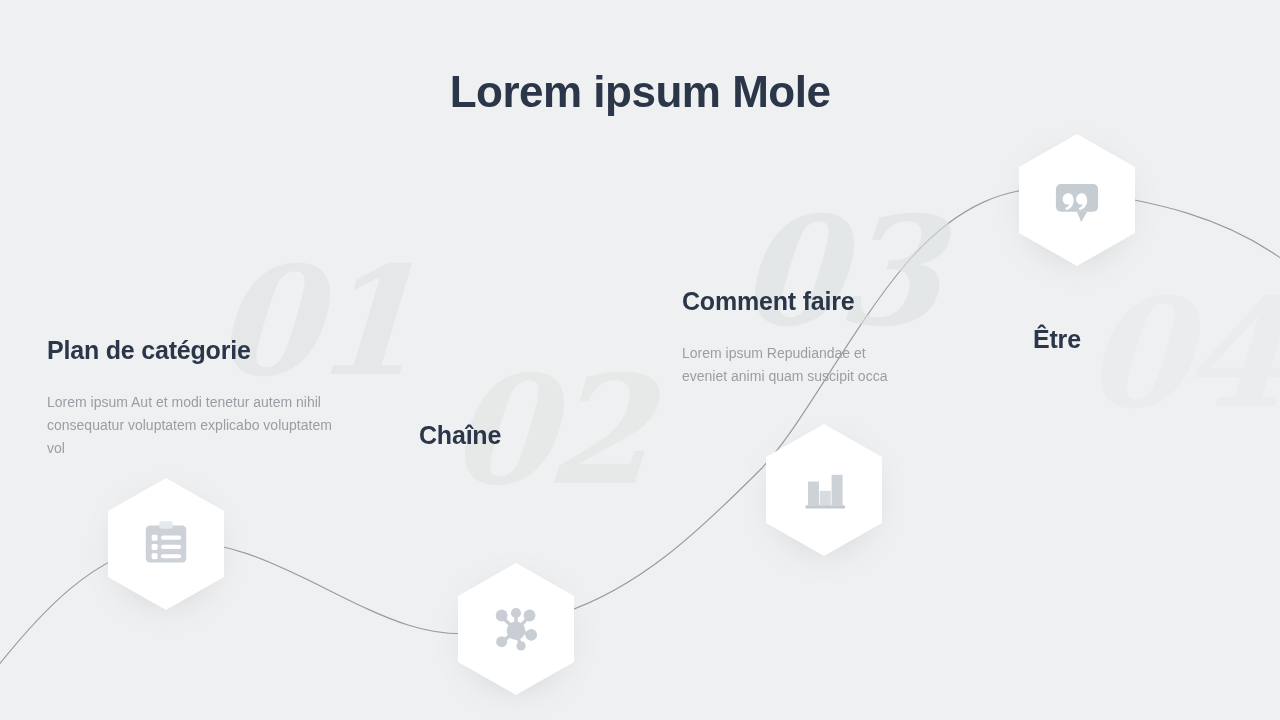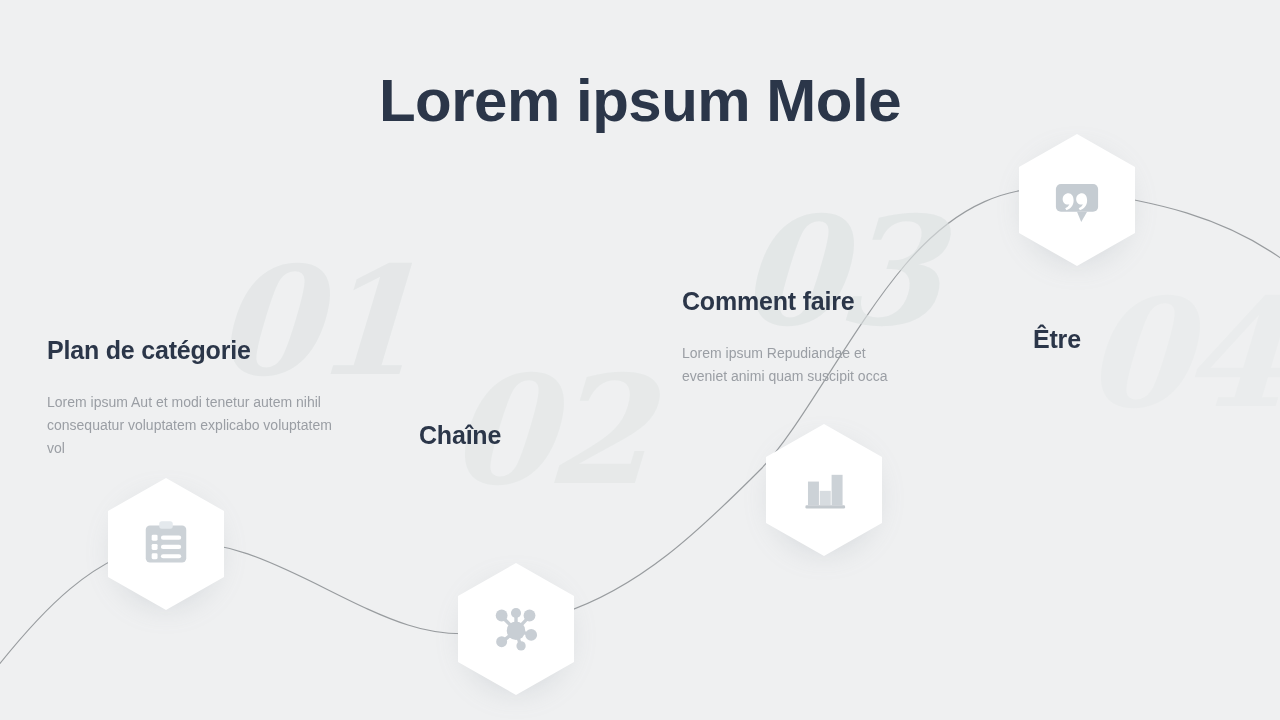--- a/index.html
+++ b/index.html
@@ -21,21 +21,21 @@
     height: 720px;
   }
 
   
   .title {
     position: absolute;
     left: 0;
     top: 68px;
     width: 1280px;
     text-align: center;
-    font-size: 60px;
+    font-size: 44px;
     font-weight: bold;
     letter-spacing: -0.5px;
     color: #2b3649;
     line-height: 1.1;
   }
 
   
   .curve-layer {
     position: absolute;
     left: 0;

